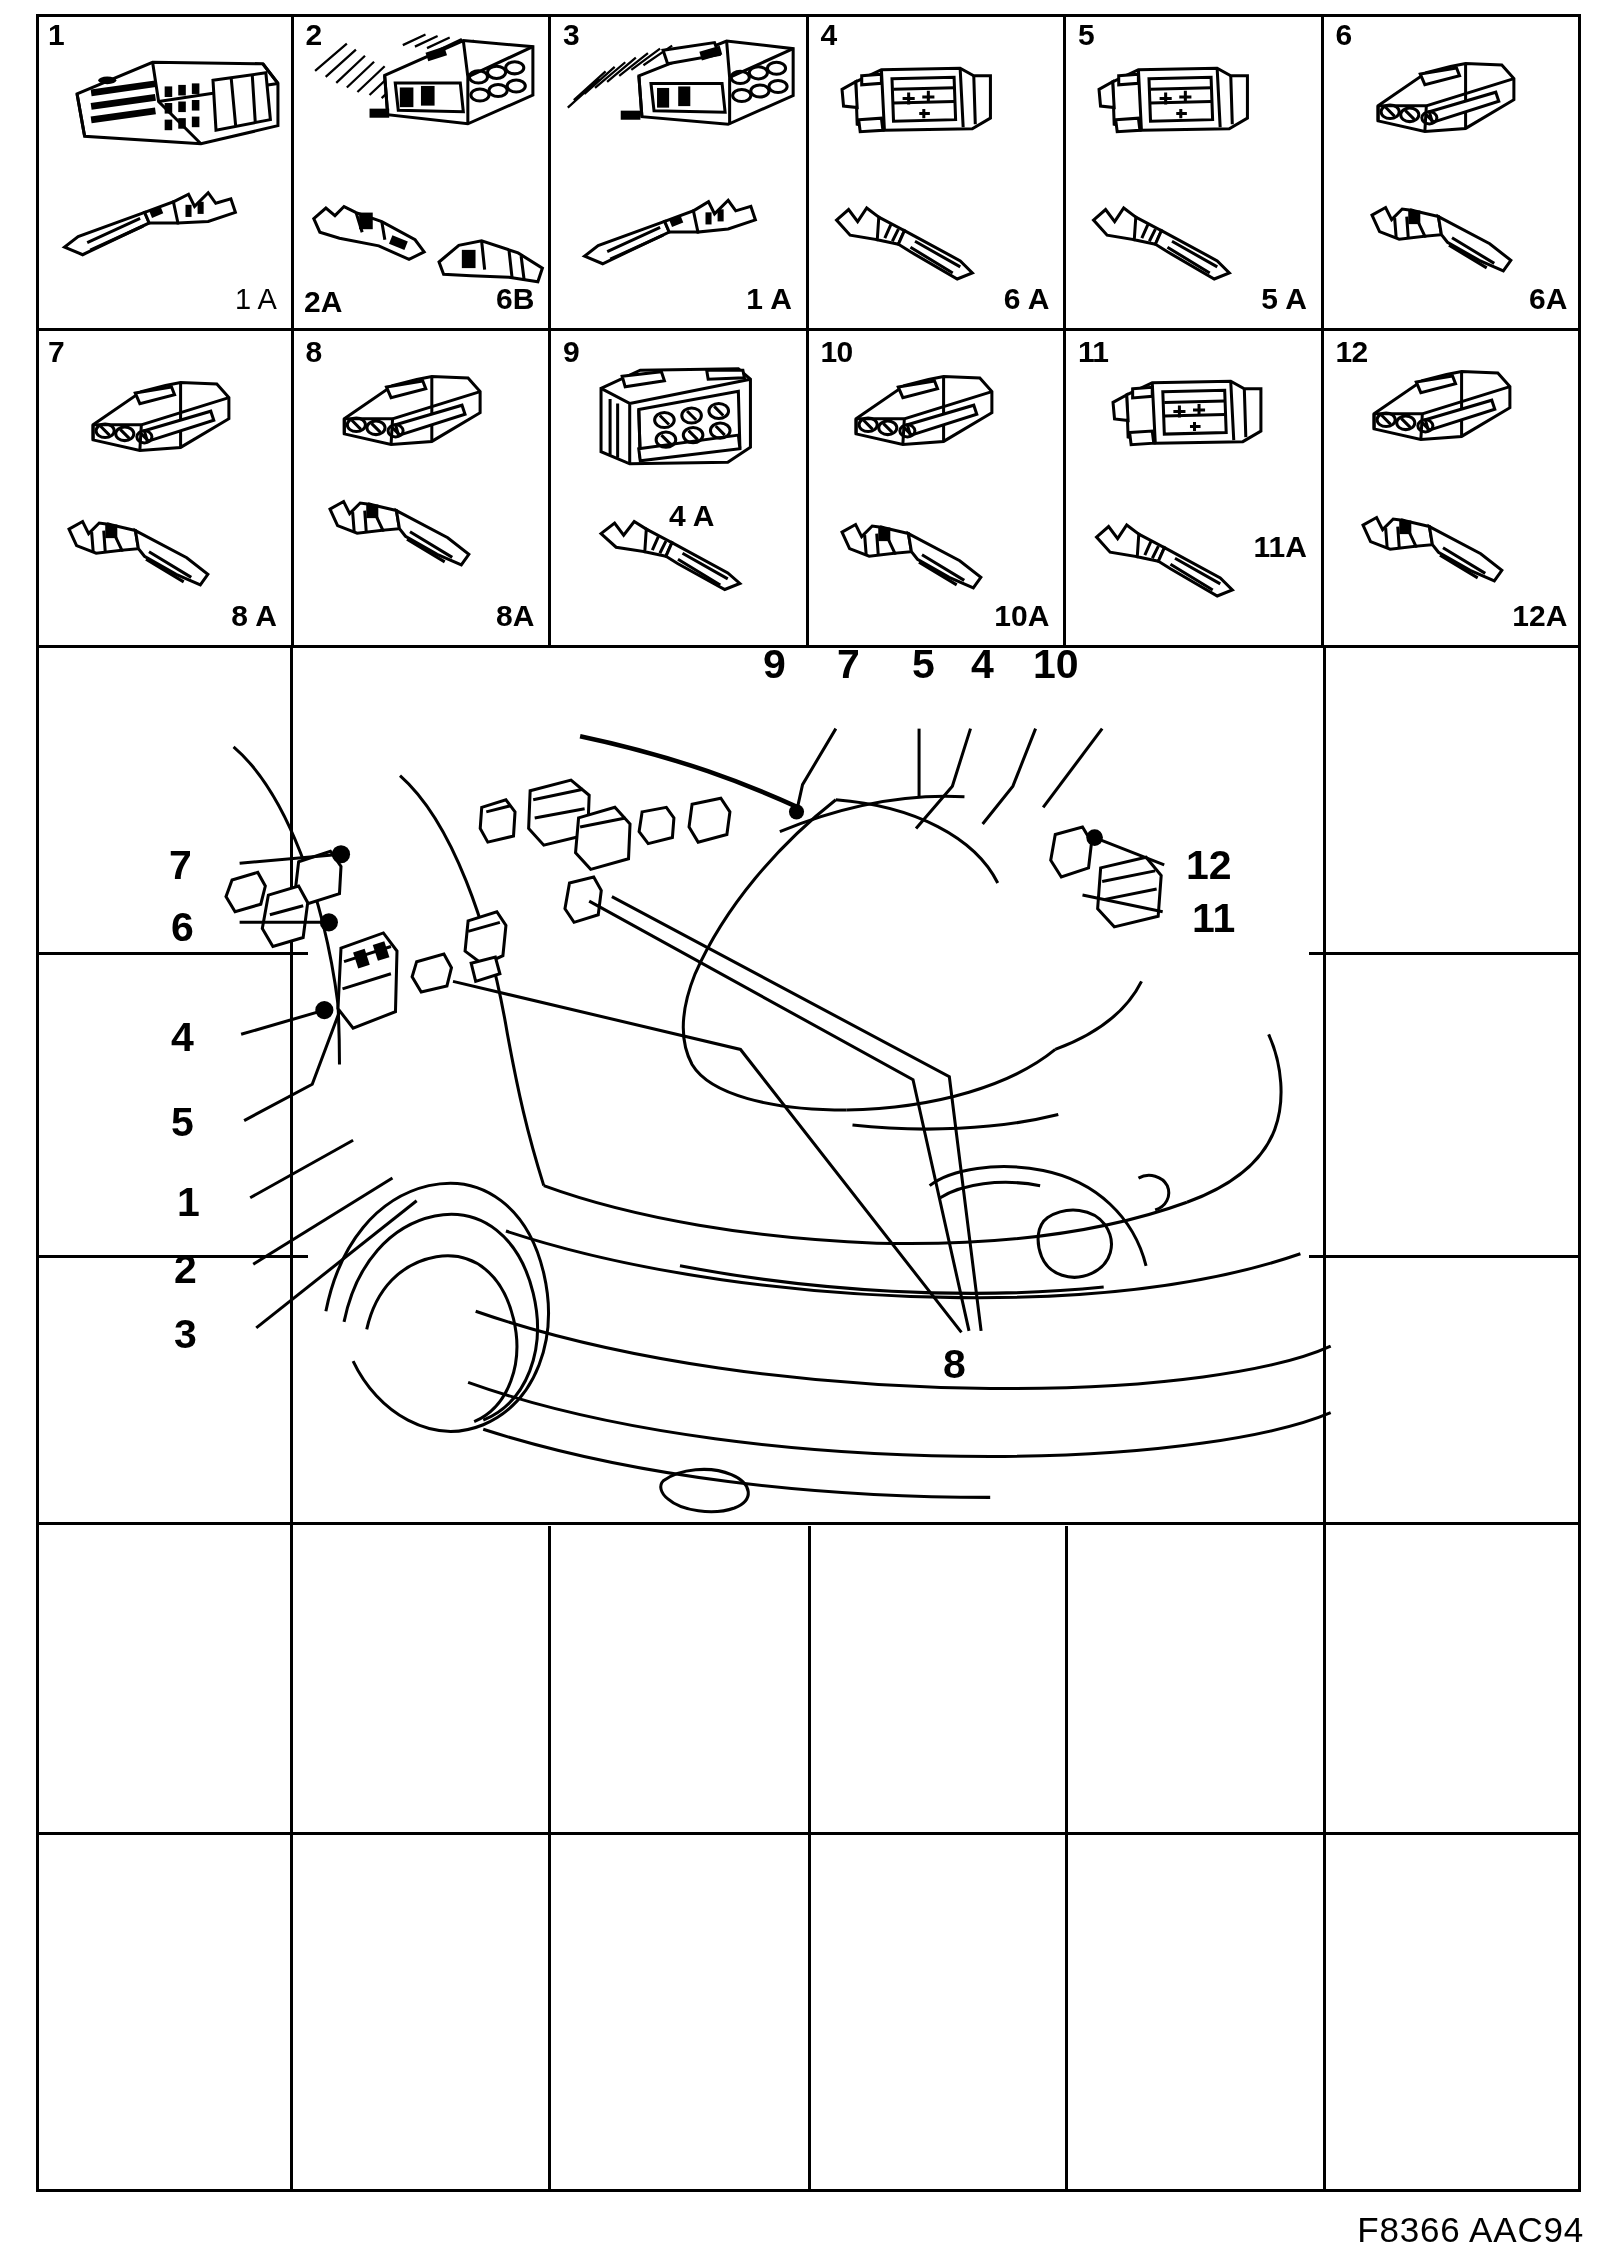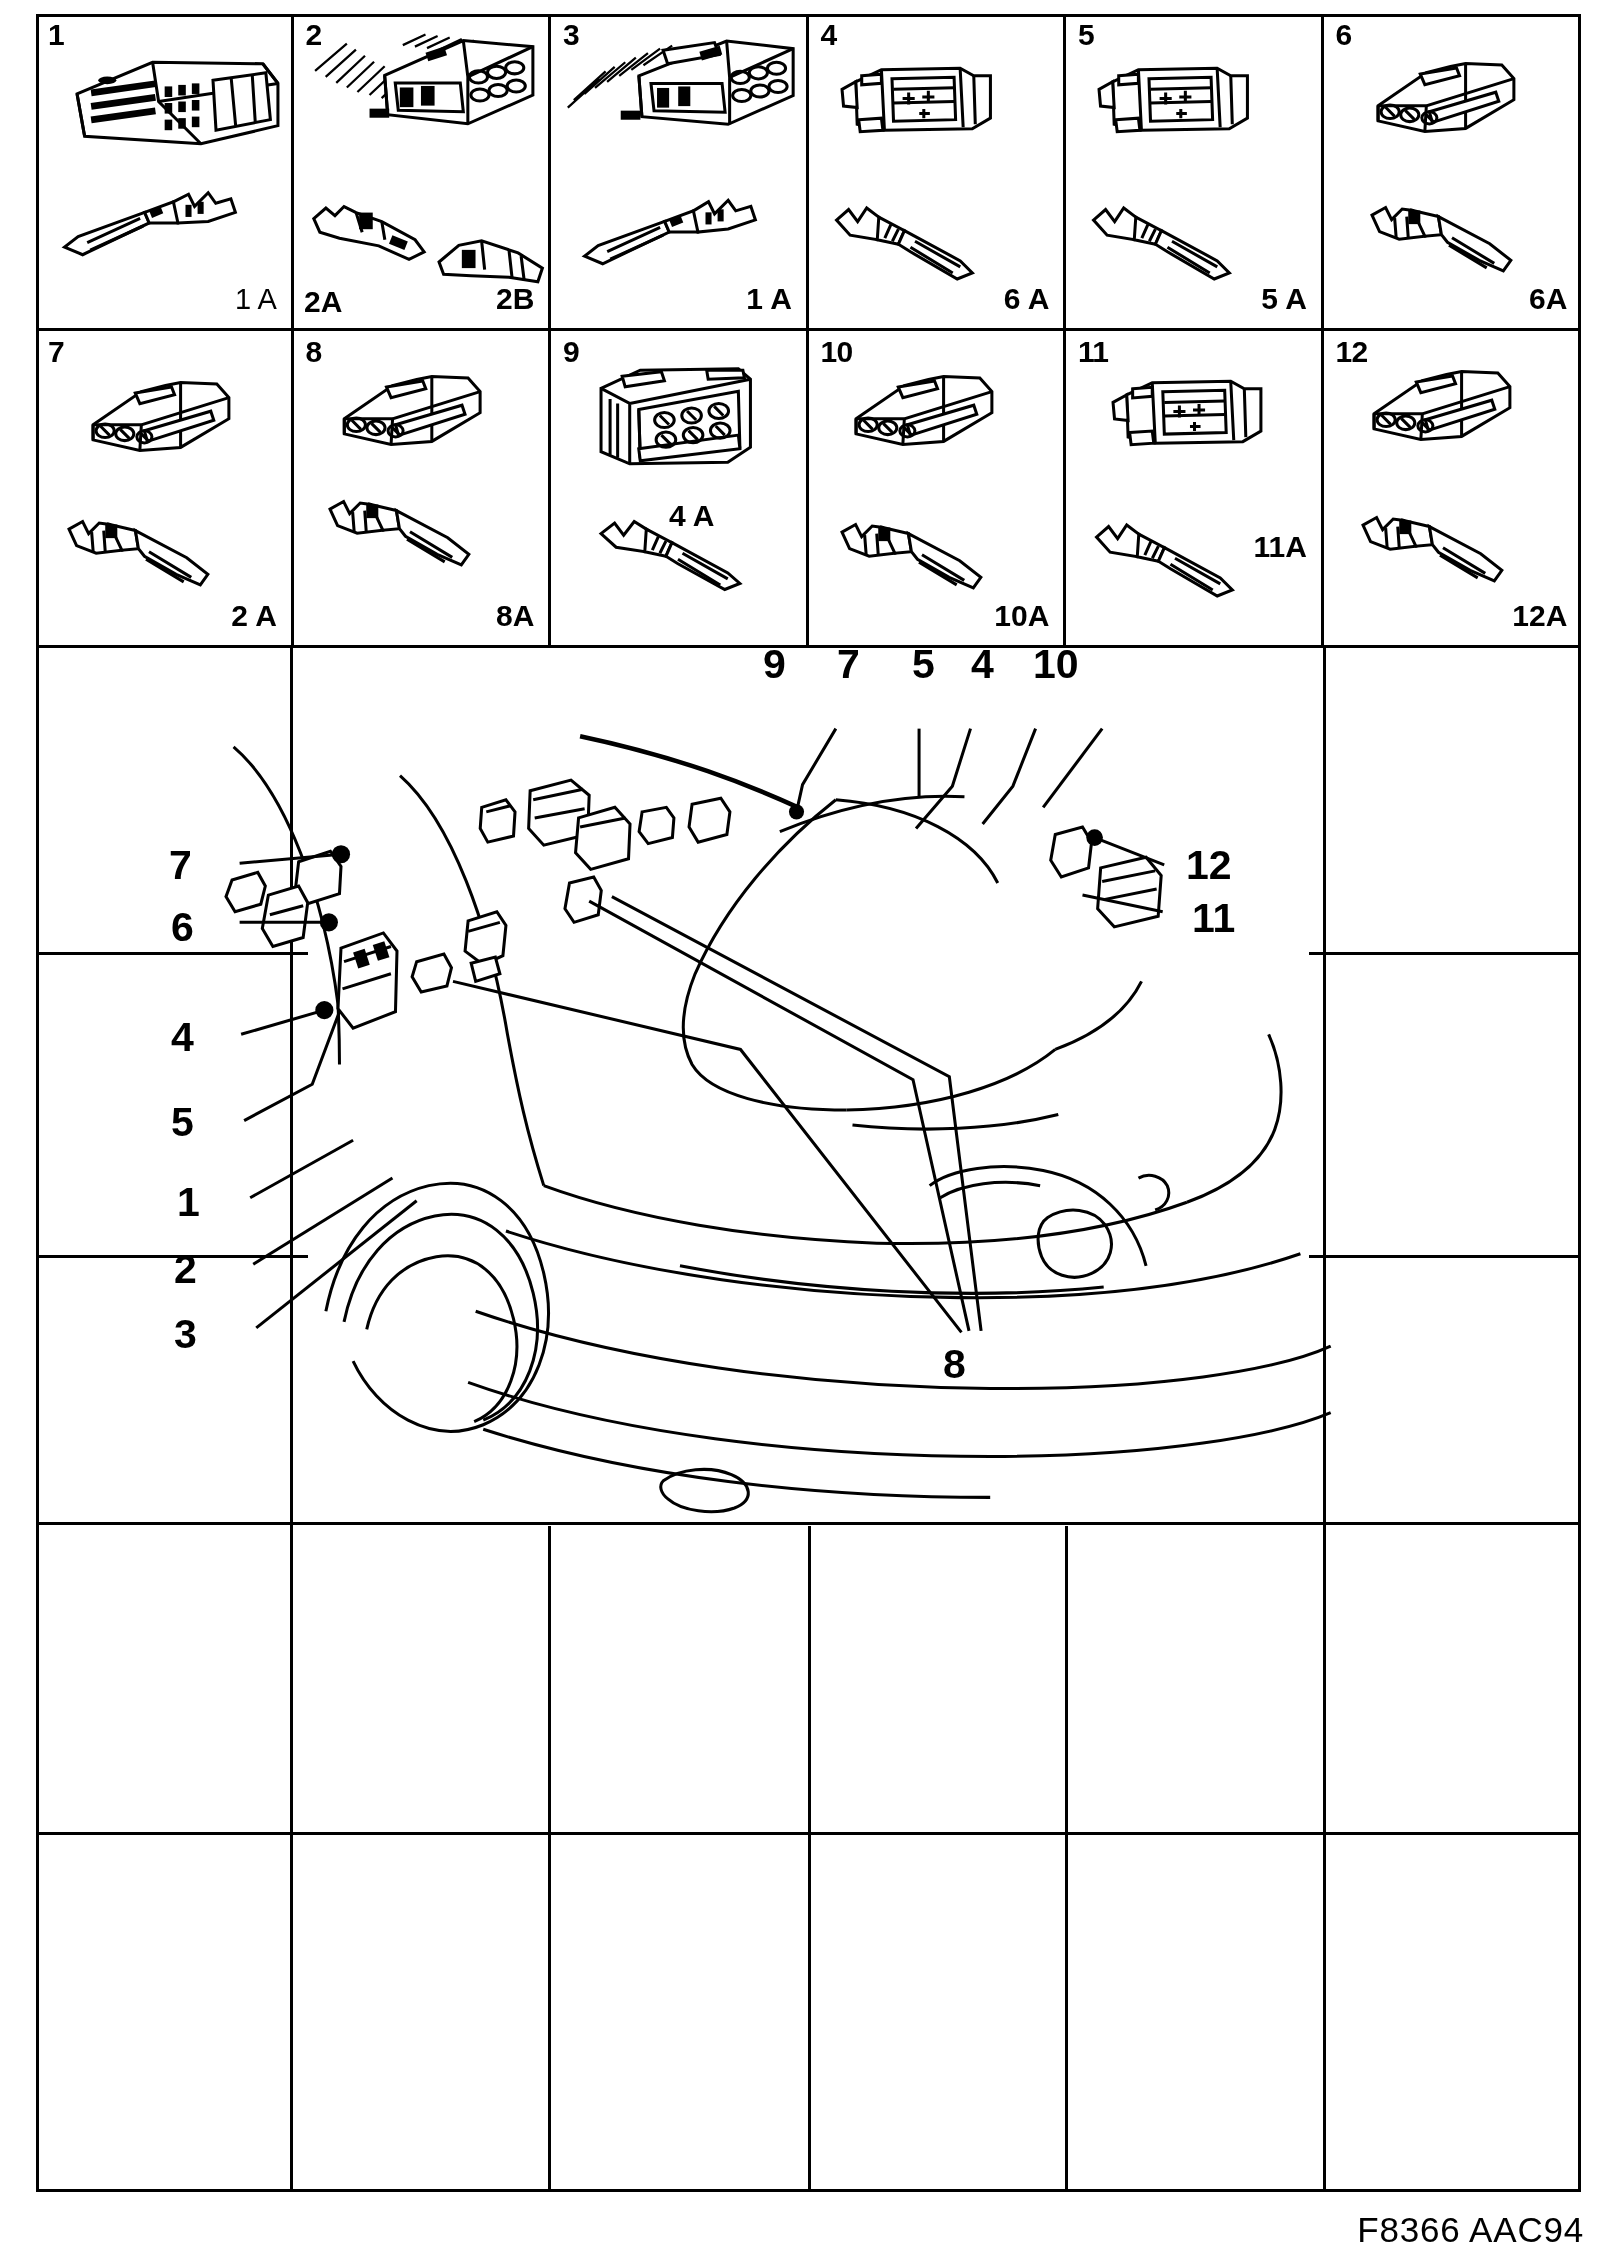--- a/index.html
+++ b/index.html
@@ -224,21 +224,21 @@
           <g class="line med">
             <path class="wfill" d="M4 42 L30 20 L60 14 L108 30 L140 50 L134 68 L96 62 L46 60 L10 58 Z"></path>
             <path d="M60 14 L64 52 M96 26 L100 62 M112 34 L116 66"></path>
           </g>
           <g class="fillblk">
             <rect x="34" y="26" width="18" height="24"></rect>
           </g>
         </svg>
       </div>
       <div class="cell-caption cap-bl"><b>2A</b></div>
-      <div class="cell-caption cap-br"><b>2B</b></div>
+      <div class="cell-caption cap-br"><b>6B</b></div>
     </div>
 
     <div class="part-cell">
       <div class="cell-index">3</div>
       <div class="art" style="left:15px;top:18px;">
         <svg width="235" height="121" viewBox="0 0 310 160">
           <g class="line thin">
             <path d="M2 100 L44 62 M10 90 L52 52 M24 82 L64 46 M38 74 L78 40 M54 66 L92 34 M70 58 L108 28 M86 50 L124 22 M102 44 L140 18"></path>
           </g>
           <g class="line med">
@@ -415,21 +415,21 @@
             <path class="wfill" d="M4 16 L22 6 L30 22 L44 8 L58 10 L72 22 L74 44 L40 48 L14 38 Z"></path>
             <path class="wfill" d="M58 10 L92 18 L96 42 L74 44 Z"></path>
             <path class="wfill" d="M92 18 L160 54 L188 76 L178 90 L146 76 L104 52 L96 42 Z"></path>
             <path d="M34 20 L36 46 M50 18 L52 46 M110 46 L166 80 M106 56 L156 86"></path>
           </g>
           <g class="fillblk">
               <rect x="52" y="10" width="16" height="18"></rect>
             </g>
         </svg>
       </div>
-      <div class="cell-caption cap-br"><b>2 A</b></div>
+      <div class="cell-caption cap-br"><b>8 A</b></div>
     </div>
 
     <div class="part-cell">
       <div class="cell-index">8</div>
       <div class="art" style="left:47px;top:41px;">
         <svg width="159" height="83" viewBox="0 0 210 110">
           <g class="line med">
             <path class="wfill" d="M4 62 L68 18 L100 10 L120 6 L168 8 L184 26 L184 54 L120 92 L66 96 L4 82 Z"></path>
             <path d="M4 62 L4 82 M66 96 L68 62 L184 26 M68 62 L4 62"></path>
             <path class="wfill" d="M60 20 L108 12 L112 22 L66 34 Z"></path>

